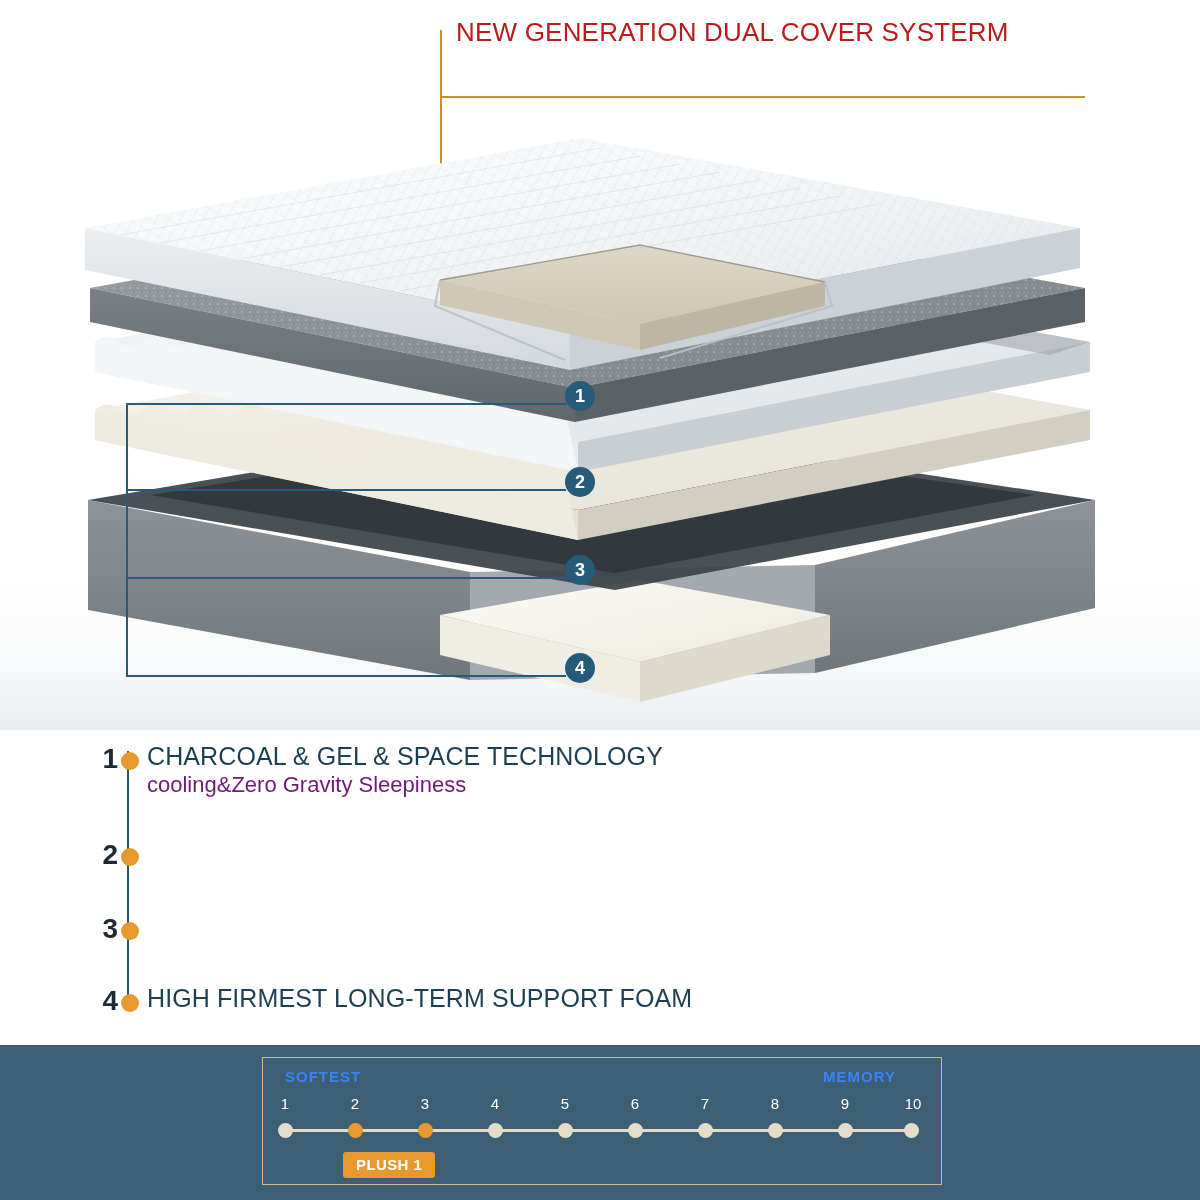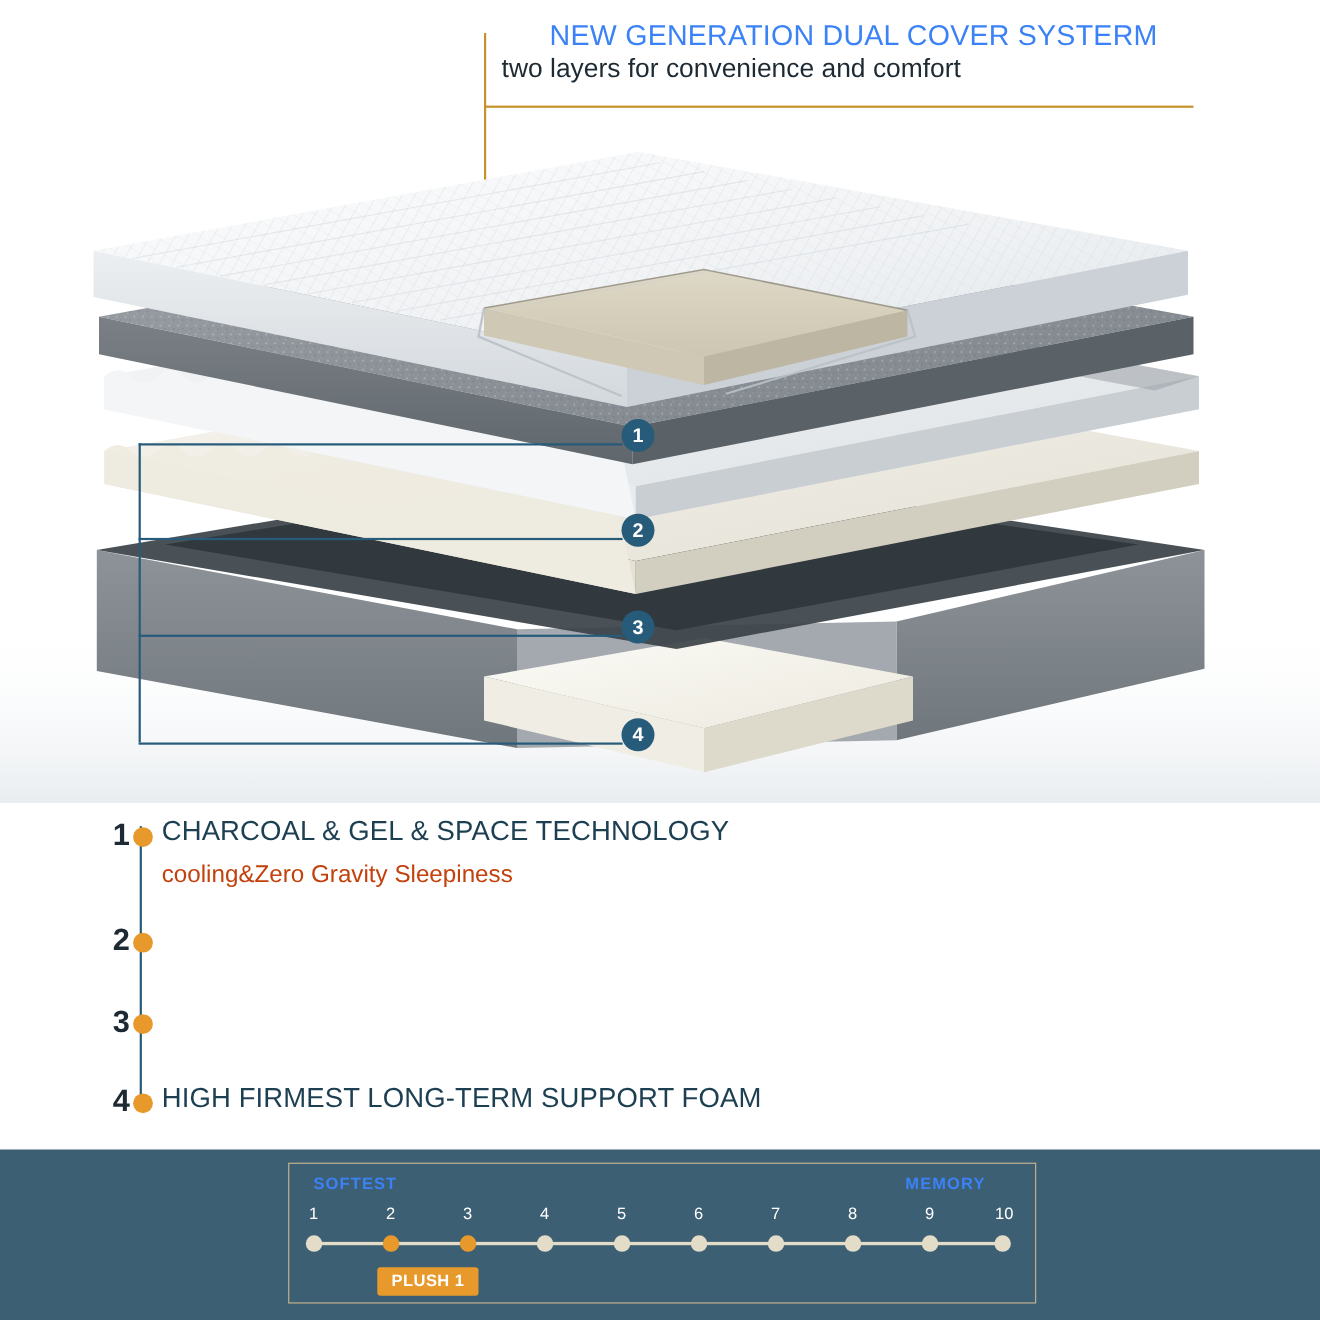--- a/index.html
+++ b/index.html
@@ -15,24 +15,23 @@
 
   
   .callout-text {
     position:absolute;
     left:456px; top:18px;
     width:640px;
   }
   .callout-title {
     font-size:26px;
     letter-spacing:.2px;
-    color:#3b82f6;
+    color:#b91c1c;
     line-height:1.12;
     white-space:nowrap;
-    text-align:center;
   }
   .callout-sub {
     font-size:24px;
     color:#1d2a33;
     line-height:1.2;
     margin-top:2px;
     white-space:nowrap;
   }
   .callout-rule {
     position:absolute;
@@ -93,21 +92,21 @@
   }
   .legend-dot {
     width:18px; height:18px; border-radius:50%;
     background:#e79a2b; margin:9px 8px 0 3px; flex:none;
   }
   .legend-main {
     font-size:25px; color:#1d3f52; letter-spacing:.1px; line-height:1.1;
     white-space:nowrap;
   }
   .legend-sub {
-    font-size:22px; color:#c2410c; line-height:1.2; margin-top:11px;
+    font-size:22px; color:#701a75; line-height:1.2; margin-top:1px;
     white-space:nowrap;
   }
   .legend-spine {
     position:absolute; left:127px; top:16px; width:2px; height:248px;
     background:#265b7a;
   }
 
   
   .firm-band {
     position:absolute; left:0; top:1045px; width:1200px; height:155px;
@@ -141,21 +140,20 @@
     letter-spacing:.4px;
   }
 </style>
 </head>
 <body>
 
 <div id="root">
 
   <div class="callout-text">
     <div class="callout-title">NEW GENERATION DUAL COVER SYSTERM</div>
-    <div class="callout-sub">two layers for convenience and comfort</div>
   </div>
   <div class="callout-vert"></div>
   <div class="callout-rule"></div>
   <div class="callout-leader"></div>
   <div class="dot-gold" style="left:431px; top:258px;"></div>
 
   <div class="illu">
     <svg width="1200" height="620" viewBox="0 0 1200 620" xmlns="http://www.w3.org/2000/svg">
       <defs>
         <linearGradient id="gCoverTop" x1="0" y1="0" x2="1" y2="1">

